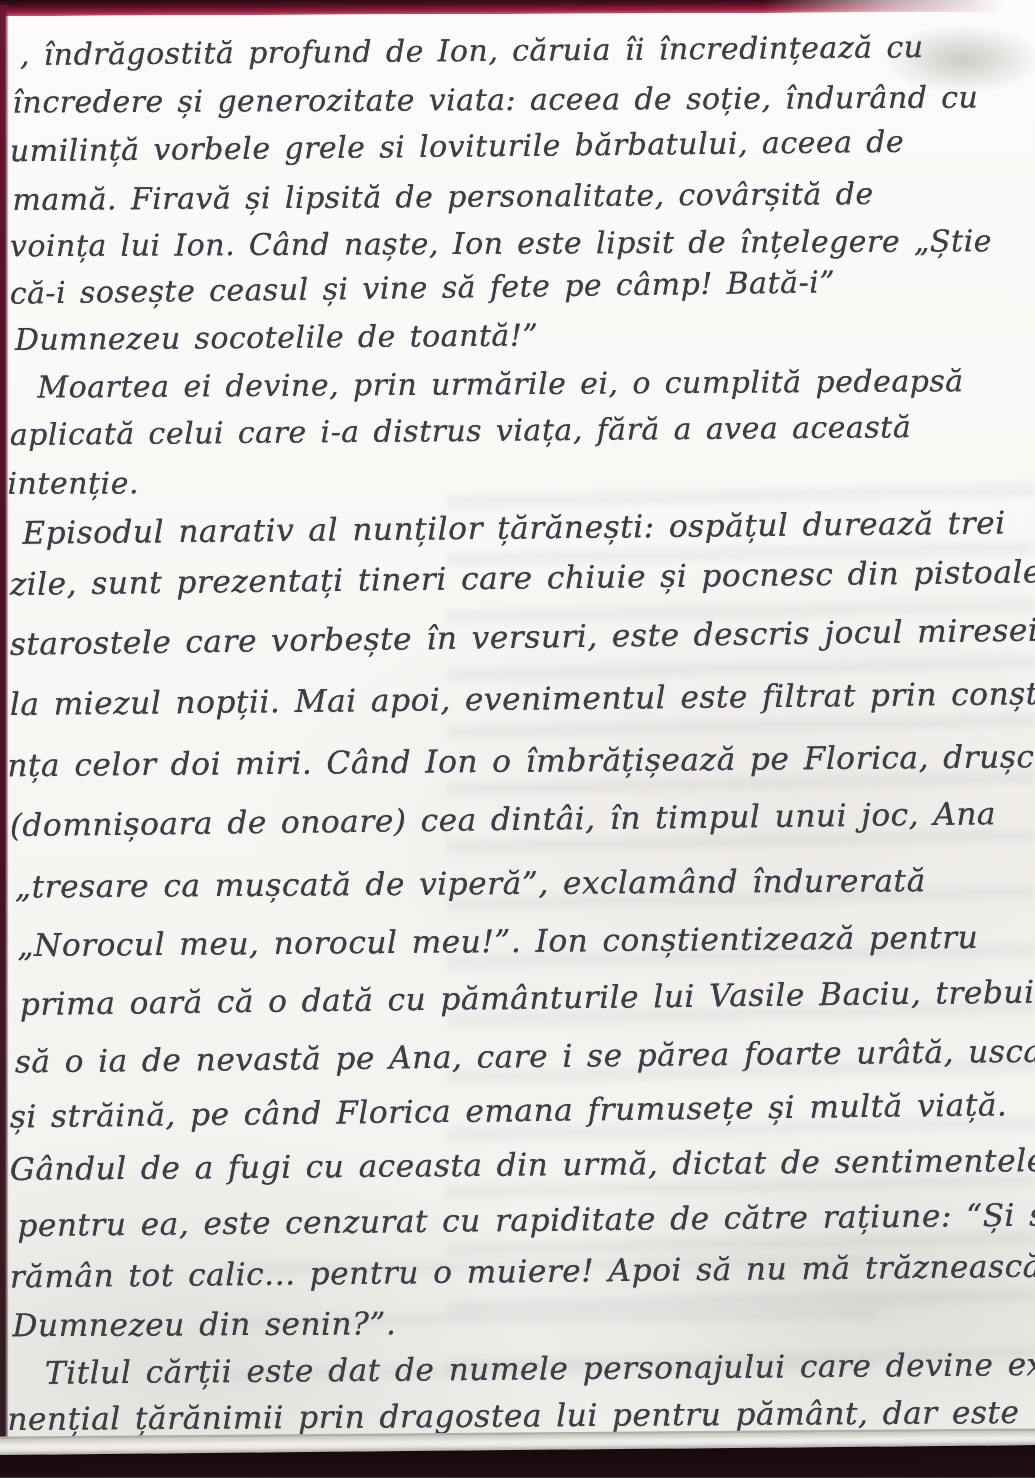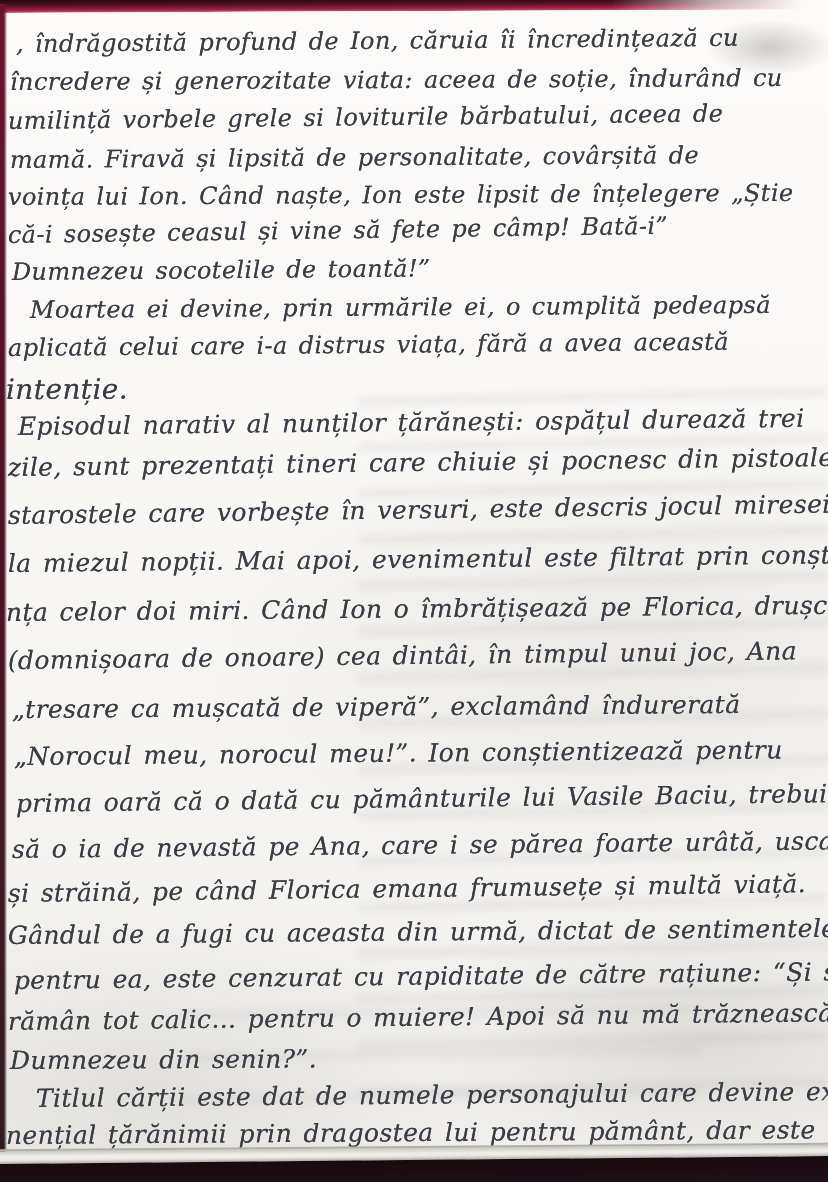--- a/index.html
+++ b/index.html
@@ -109,21 +109,21 @@
   <div class="text-layer" id="lines">
       <div class="hw-line" style="top: 30px; left: 16px; font-size: 24px; transform: rotate(-0.5deg); transform-origin: left bottom;">, îndrăgostită profund de Ion, căruia îi încredințează cu</div>
       <div class="hw-line" style="top: 68px; left: 10px; font-size: 24px; transform: rotate(-0.3deg); transform-origin: left bottom;">încredere și generozitate viata: aceea de soție, îndurând cu</div>
       <div class="hw-line" style="top: 107px; left: 8px; font-size: 24px; transform: rotate(-0.6deg); transform-origin: left bottom;">umilință vorbele grele si loviturile bărbatului, aceea de</div>
       <div class="hw-line" style="top: 146px; left: 10px; font-size: 24px; transform: rotate(-0.4deg); transform-origin: left bottom;">mamă. Firavă și lipsită de personalitate, covârșită de</div>
       <div class="hw-line" style="top: 183px; left: 8px; font-size: 24px; transform: rotate(-0.3deg); transform-origin: left bottom;">voința lui Ion. Când naște, Ion este lipsit de înțelegere „Știe</div>
       <div class="hw-line" style="top: 221px; left: 8px; font-size: 24px; transform: rotate(-0.8deg); transform-origin: left bottom;">că-i sosește ceasul și vine să fete pe câmp! Bată-i”</div>
       <div class="hw-line" style="top: 258px; left: 12px; font-size: 24px; transform: rotate(-0.5deg); transform-origin: left bottom;">Dumnezeu socotelile de toantă!”</div>
       <div class="hw-line" style="top: 296px; left: 30px; font-size: 24px; transform: rotate(-0.4deg); transform-origin: left bottom;">Moartea ei devine, prin urmările ei, o cumplită pedeapsă</div>
       <div class="hw-line" style="top: 334px; left: 8px; font-size: 24px; transform: rotate(-0.5deg); transform-origin: left bottom;">aplicată celui care i-a distrus viața, fără a avea această</div>
-      <div class="hw-line" style="top: 373px; left: 6px; font-size: 28px; transform: rotate(-0.2deg); transform-origin: left bottom;">intenție.</div>
+      <div class="hw-line" style="top: 373px; left: 6px; font-size: 24px; transform: rotate(-0.2deg); transform-origin: left bottom;">intenție.</div>
       <div class="hw-line" style="top: 412px; left: 18px; font-size: 25px; transform: rotate(-0.6deg); transform-origin: left bottom;">Episodul narativ al nunților țărănești: ospățul durează trei</div>
       <div class="hw-line" style="top: 453px; left: 8px; font-size: 25px; transform: rotate(-0.7deg); transform-origin: left bottom;">zile, sunt prezentați tineri care chiuie și pocnesc din pistoale,</div>
       <div class="hw-line" style="top: 501px; left: 8px; font-size: 25px; transform: rotate(-0.8deg); transform-origin: left bottom;">starostele care vorbește în versuri, este descris jocul miresei de</div>
       <div class="hw-line" style="top: 549px; left: 8px; font-size: 25px; transform: rotate(-0.6deg); transform-origin: left bottom;">la miezul nopții. Mai apoi, evenimentul este filtrat prin conștii-</div>
       <div class="hw-line" style="top: 598px; left: 6px; font-size: 25px; transform: rotate(-0.5deg); transform-origin: left bottom;">nța celor doi miri. Când Ion o îmbrățișează pe Florica, drușca</div>
       <div class="hw-line" style="top: 646px; left: 8px; font-size: 25px; transform: rotate(-0.7deg); transform-origin: left bottom;">(domnișoara de onoare) cea dintâi, în timpul unui joc, Ana</div>
       <div class="hw-line" style="top: 695px; left: 12px; font-size: 25px; transform: rotate(-0.4deg); transform-origin: left bottom;">„tresare ca mușcată de viperă”, exclamând îndurerată</div>
       <div class="hw-line" style="top: 742px; left: 14px; font-size: 25px; transform: rotate(-0.5deg); transform-origin: left bottom;">„Norocul meu, norocul meu!”. Ion conștientizează pentru</div>
       <div class="hw-line" style="top: 789px; left: 16px; font-size: 25px; transform: rotate(-0.7deg); transform-origin: left bottom;">prima oară că o dată cu pământurile lui Vasile Baciu, trebuie</div>
       <div class="hw-line" style="top: 835px; left: 12px; font-size: 25px; transform: rotate(-0.6deg); transform-origin: left bottom;">să o ia de nevastă pe Ana, care i se părea foarte urâtă, uscată</div>

